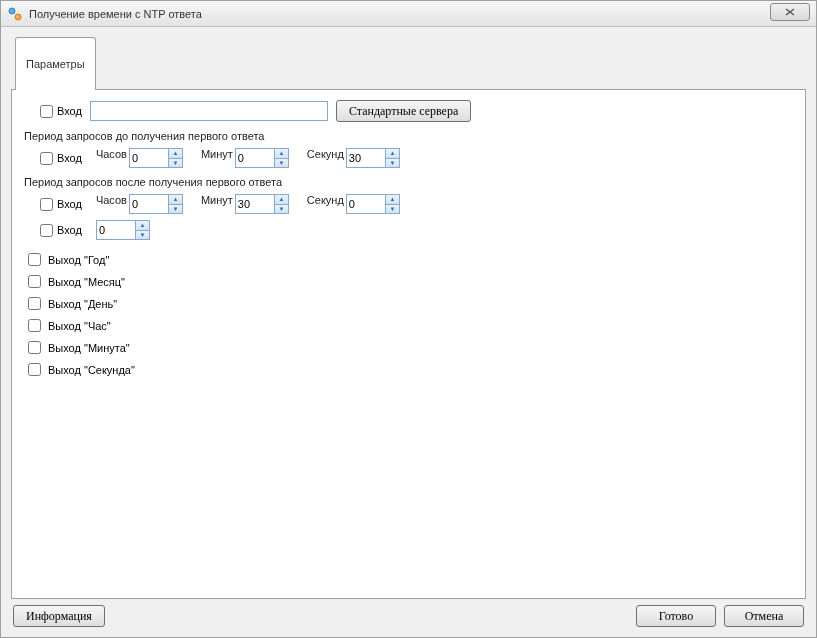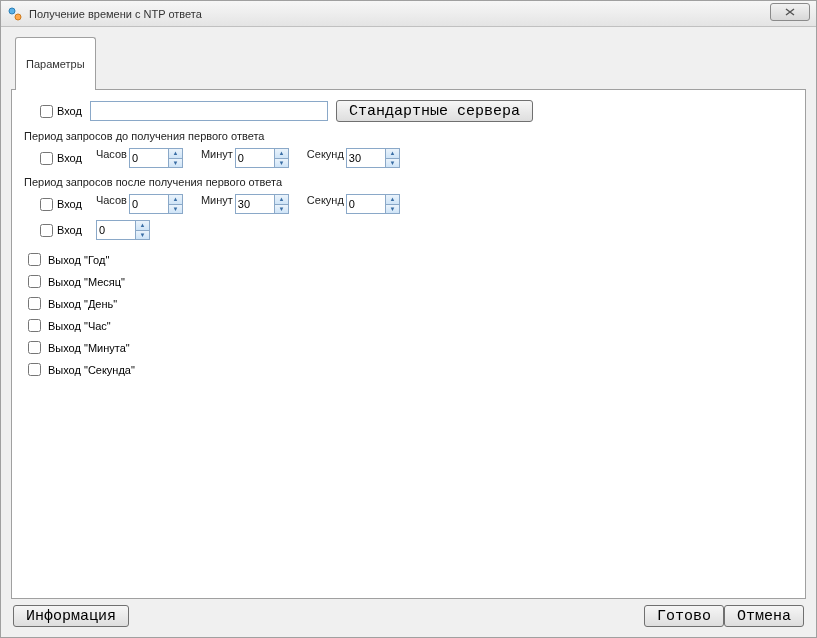--- a/index.html
+++ b/index.html
@@ -114,22 +114,22 @@
     font-family: inherit;
     font-size: 11px;
   }
   .btn {
     height: 22px;
     padding: 0 12px;
     border: 1px solid #707070;
     border-radius: 3px;
     background: linear-gradient(to bottom,#f6f6f6,#dedede);
     cursor: pointer;
-    font-family: Liberation Mono, monospace;
-    font-size: 15px;
+    font-family: Liberation Serif, serif;
+    font-size: 12px;
   }
   .time-group {
     display: flex;
     gap: 18px;
     margin-left: 6px;
   }
   .time-col {
     display: flex;
     gap: 2px;
   }
@@ -174,20 +174,21 @@
   }
   .output-item {
     display: flex;
     align-items: center;
     gap: 4px;
   }
   .footer {
     display: flex;
     align-items: flex-end;
     padding: 6px 2px 2px 2px;
+    gap: 8px;
   }
   .footer .spacer { flex: 1; }
   .footer .btn { min-width: 80px; }
 </style>
 </head>
 <body>
 
 <div class="window">
   <div class="titlebar">
     <span class="title-icon">

